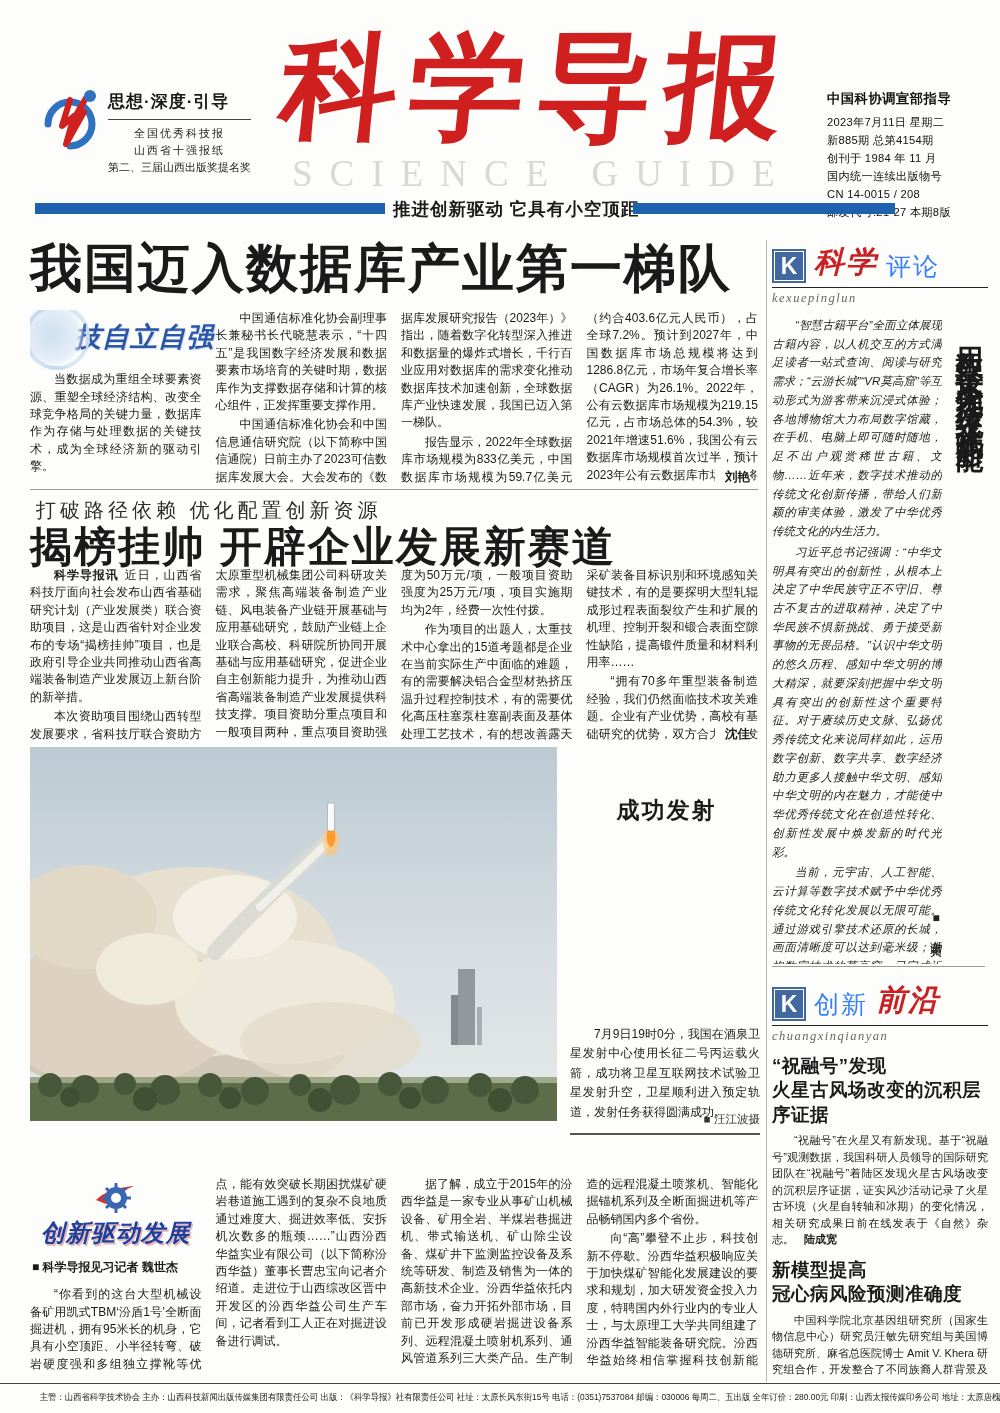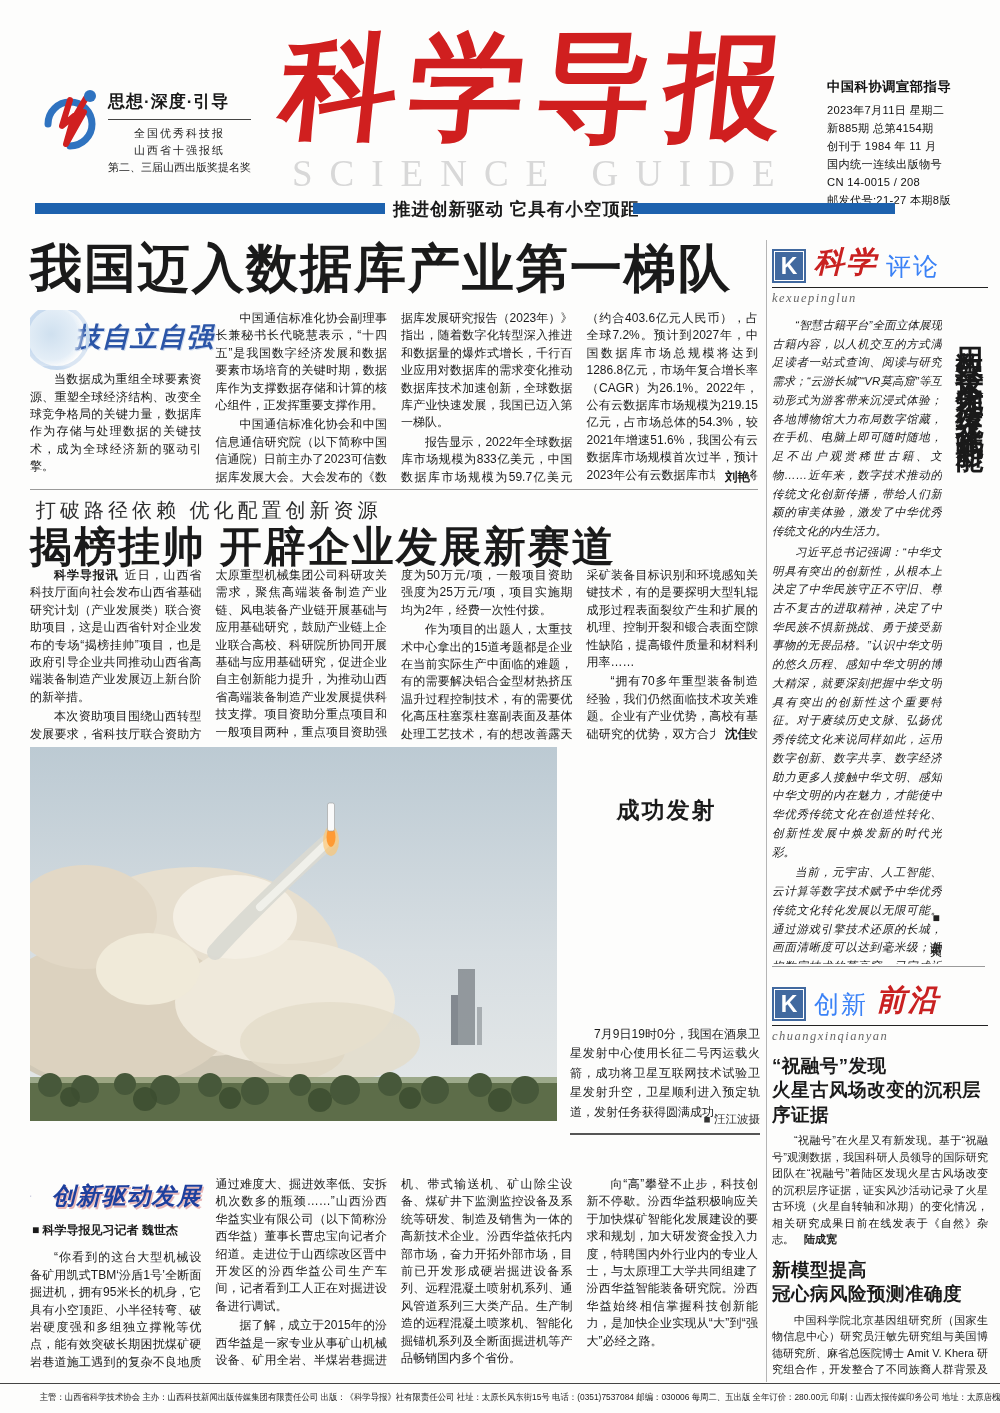--- a/index.html
+++ b/index.html
@@ -23,21 +23,21 @@
     position:absolute; left:262px; top:18px; width:550px; height:150px;
     font-size:116px; line-height:140px; font-weight:900; color:#d01f1f;
     letter-spacing:12px; transform:skewX(-6deg); text-align:center; white-space:nowrap;
     font-family:"Liberation Serif", serif;
   }
   .mh-title-en {
     position:absolute; left:292px; top:152px; width:480px;
     font-family:"Liberation Serif", serif; font-size:37px; letter-spacing:17px;
     color:#d8d8d8; text-align:center; white-space:nowrap;
   }
-  .mh-pub { position:absolute; left:827px; top:76px; width:166px; font-size:11.2px; line-height:1.62; color:#111; }
+  .mh-pub { position:absolute; left:827px; top:88px; width:166px; font-size:11.2px; line-height:1.62; color:#111; }
   .pub-guidance { font-size:13.3px; font-weight:bold; margin-bottom:3px; letter-spacing:.5px; }
   .pub-line { letter-spacing:.3px; }
 
   .slogan-left-bar  { position:absolute; left:35px;  top:203px; width:350px; height:11px; background:#1d62ae; }
   .slogan-right-bar { position:absolute; left:633px; top:203px; width:262px; height:11px; background:#1d62ae; }
   .slogan-text { position:absolute; left:393px; top:197px; width:238px; text-align:center; font-size:17.5px; font-weight:600; letter-spacing:1px; color:#1a1a1a; white-space:nowrap; }
 
   
   .v-divider { position:absolute; left:766px; top:240px; width:1px; height:1142px; background:#b5b5b5; }
   .hline { position:absolute; background:#9a9a9a; height:1px; }
@@ -68,21 +68,21 @@
   .photo-block { position:absolute; left:30px; top:747px; width:728px; height:375px; }
   .photo-frame { position:absolute; left:0; top:0; width:527px; height:374px; overflow:hidden; }
   .photo-title { position:absolute; left:545px; top:48px; width:183px; text-align:center; font-size:23px; font-weight:900; letter-spacing:2px; }
   .photo-caption { position:absolute; left:540px; top:278px; width:190px; font-size:12px; line-height:1.62; }
   .photo-credit { position:absolute; left:540px; top:365px; width:190px; text-align:right; font-size:11.5px; color:#333; }
   .caption-line { position:absolute; left:540px; top:386px; width:190px; height:1.5px; background:#555; }
 
   
   .company-headline { position:absolute; left:30px; top:1126px; width:730px; font-size:33px; font-weight:900; letter-spacing:1px; white-space:nowrap; }
   .company-cols { position:absolute; left:30px; top:1176px; width:728px; height:205px; }
-  .badge-innov { display:flex; align-items:center; gap:20px; margin:2px 0 8px 0; break-inside:avoid; }
+  .badge-innov { display:flex; align-items:center; gap:2px; margin:2px 0 8px 0; break-inside:avoid;flex-direction:column; }
   .badge-innov-text { font-size:24px; font-weight:900; font-style:italic; color:#1d3f9d; letter-spacing:1px; text-shadow:1.5px 1.5px 0 #e8b7b7; white-space:nowrap; }
   .company-byline { font-size:12px; font-weight:bold; text-indent:0; margin:2px 0 10px 2px; }
 
   
   .right-col { position:absolute; left:772px; top:242px; width:216px; }
   .sec-header { display:flex; align-items:flex-end; gap:8px; border-bottom:1.5px solid #222; padding-bottom:4px; }
   .ksq { width:34px; height:34px; background:#41699f; color:#fff; font-weight:bold; font-size:23px;
          display:flex; align-items:center; justify-content:center; box-shadow:inset 0 0 0 2px #41699f, inset 0 0 0 3px #fff; }
   .red-script { color:#c92121; font-weight:bold; font-style:italic; font-size:30px; font-family:"Liberation Serif", serif; letter-spacing:2px; }
   .black-label { font-size:25px; color:#3b82f6; letter-spacing:2px; }

